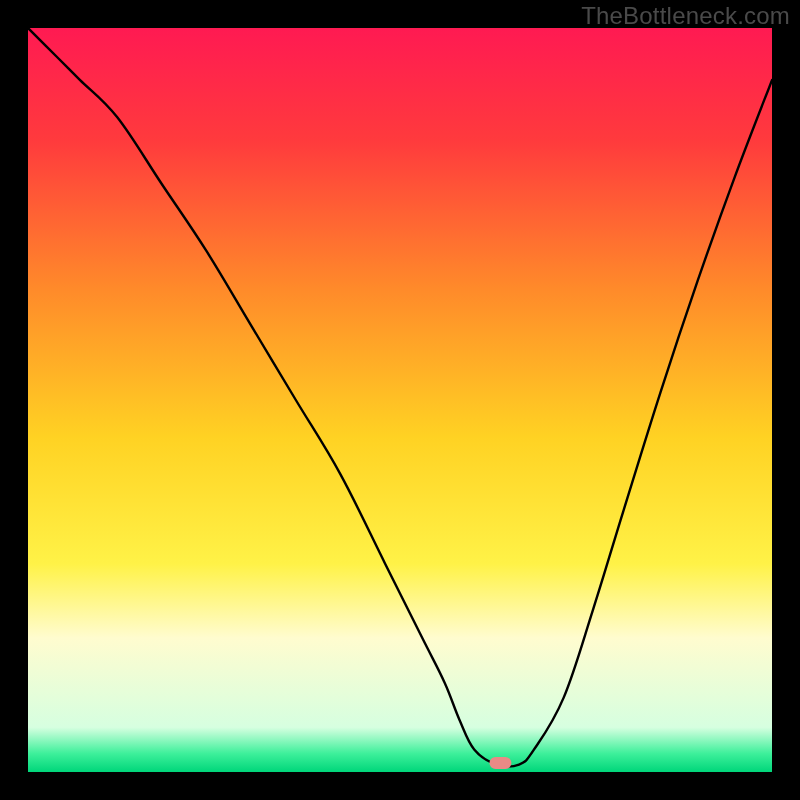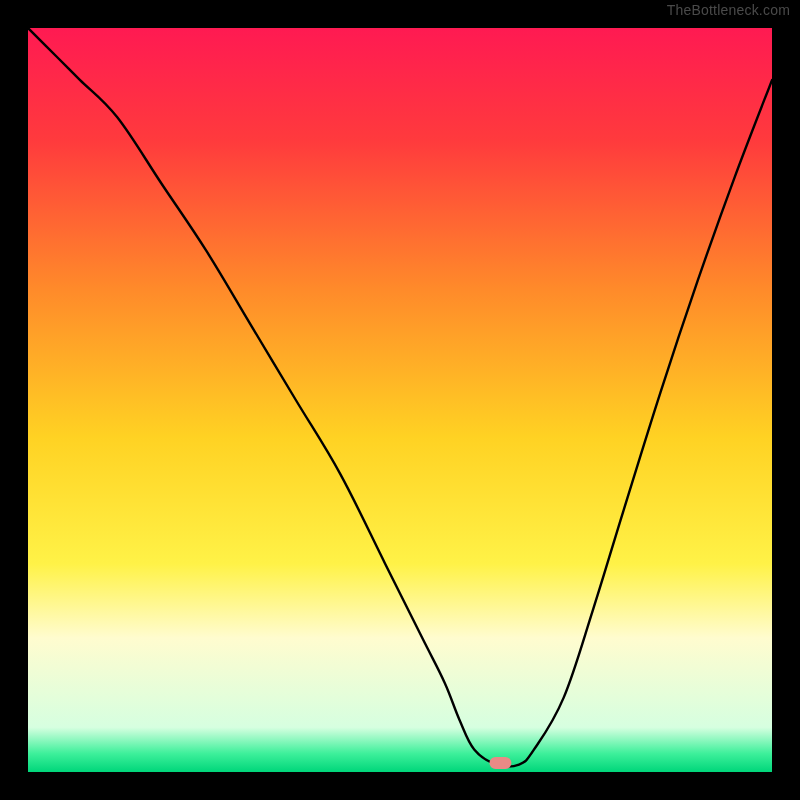--- a/index.html
+++ b/index.html
@@ -15,21 +15,21 @@
     position: relative;
     width: 800px;
     height: 800px;
     background: #000;
   }
   .watermark {
     position: absolute;
     top: 2px;
     right: 10px;
     color: #4a4a4a;
-    font-size: 14px;
+    font-size: 24px;
     font-weight: 500;
     letter-spacing: 0.2px;
     z-index: 10;
   }
   .plot-area {
     position: absolute;
     left: 28px;
     top: 28px;
     width: 744px;
     height: 744px;

